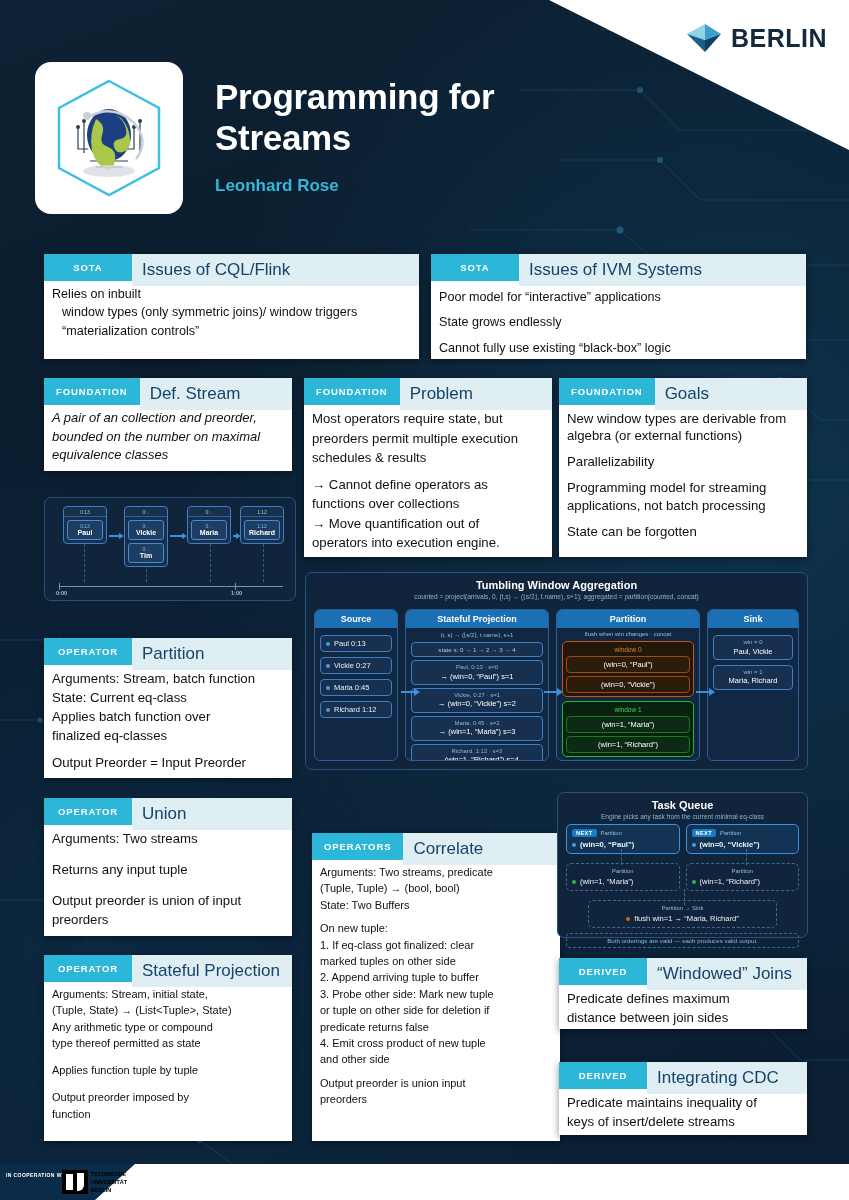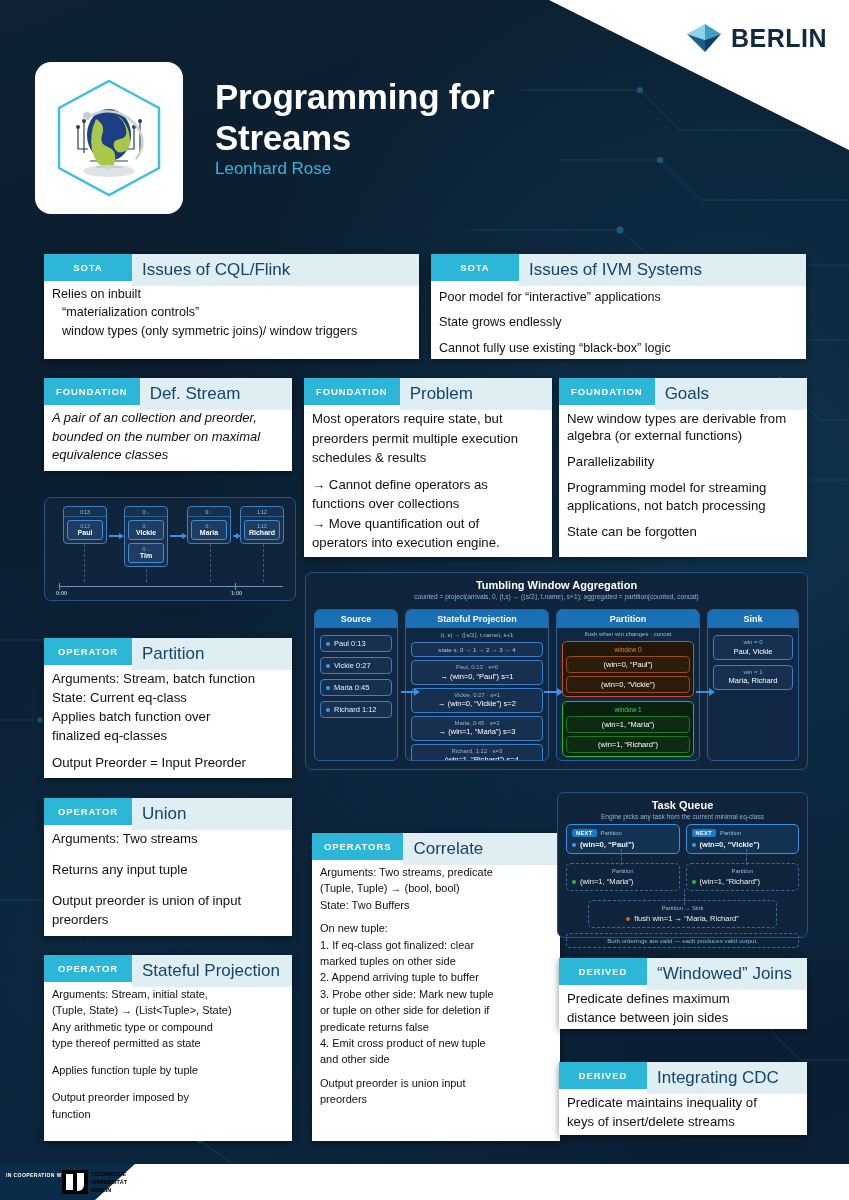--- a/index.html
+++ b/index.html
@@ -45,21 +45,21 @@
     background: #fff; border-radius: 16px;
     display: flex; align-items: center; justify-content: center;
     z-index: 3;
   }
   .title-block { position: absolute; left: 215px; top: 76px; z-index: 3; }
   .poster-title {
     font-size: 35px; line-height: 1.18; font-weight: bold; color: #ffffff;
     letter-spacing: -0.3px;
   }
   .poster-author {
-    margin-top: 0; font-size: 17px; font-weight: normal; color: #38b6d8;
+    margin-top: 17px; font-size: 17px; font-weight: bold; color: #38b6d8;
   }
 
   
   .card {
     position: absolute;
     background: #ffffff;
     box-shadow: 0 2px 7px rgba(0,0,0,.45);
   }
   .card-head { display: flex; align-items: stretch; height: 27px; }
   .tag {
@@ -297,22 +297,22 @@
     </div>
   </div>
 
   <div class="card" style="left:44px; top:254px; width:375px; height:105px;">
     <div class="card-head">
       <div class="tag">SOTA</div>
       <div class="card-title">Issues of CQL/Flink</div>
     </div>
     <div class="card-body">
       <p>Relies on inbuilt</p>
+      <p class="indent">window types (only symmetric joins)/ window triggers</p>
       <p class="indent">“materialization controls”</p>
-      <p class="indent">window types (only symmetric joins)/ window triggers</p>
     </div>
   </div>
 
   <div class="card" style="left:431px; top:254px; width:375px; height:105px;">
     <div class="card-head">
       <div class="tag">SOTA</div>
       <div class="card-title">Issues of IVM Systems</div>
     </div>
     <div class="card-body" style="line-height:1.85;">
       <p>Poor model for “interactive” applications</p>

